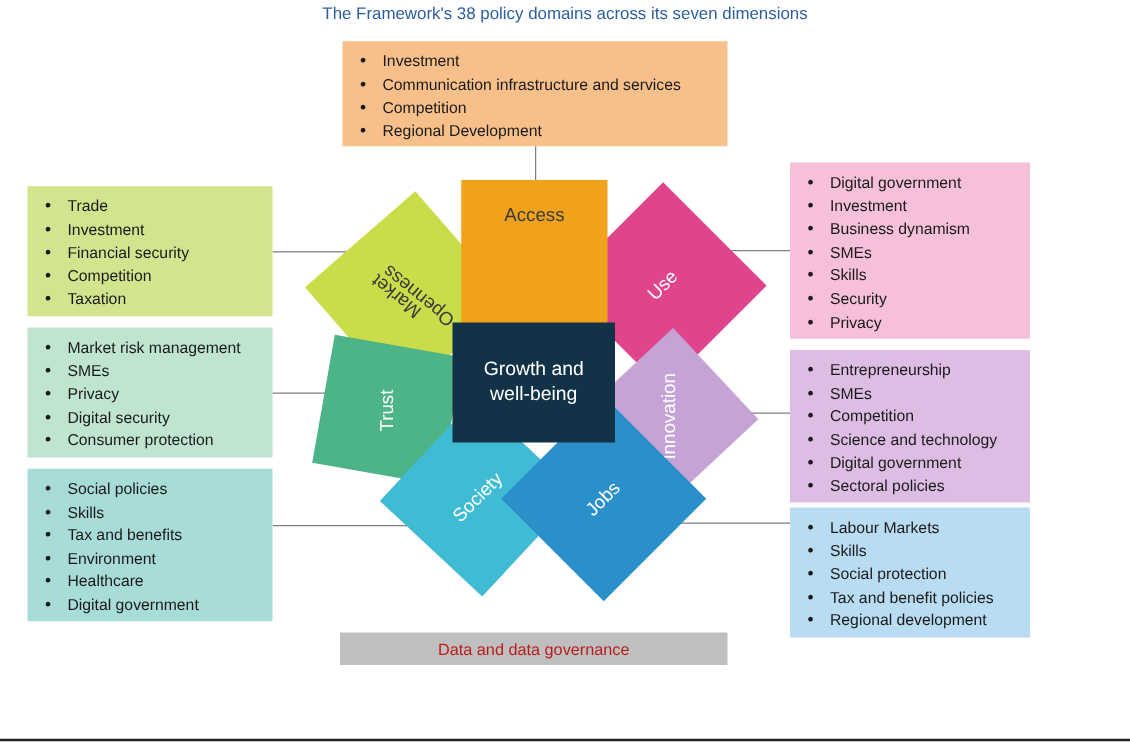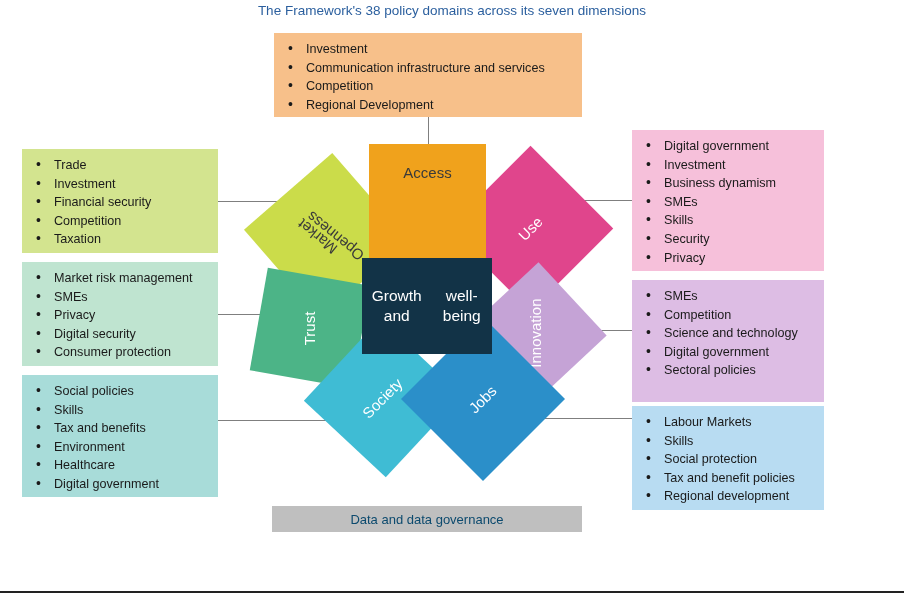--- a/index.html
+++ b/index.html
@@ -139,33 +139,33 @@
   }
   .pin-jobs span { transform: rotate(-90deg); color: #ffffff; }
 
   .pin-core {
     left: 362px; top: 258px; width: 130px; height: 96px;
     background: #123347;
     color: #ffffff;
     text-align: center;
     line-height: 20px;
     font-size: 15.5px;
-    flex-direction: row;
+    flex-direction: column;
   }
 
   
   .databar {
     position: absolute;
     left: 272px; top: 506px; width: 310px; height: 26px;
     background: #bfbfbf;
     display: flex;
     align-items: center;
     justify-content: center;
     font-size: 13px;
-    color: #0c4a6e;
+    color: #b91c1c;
   }
 
   
   .notes {
     position: absolute;
     left: 28px;
     top: 548px;
     font-size: 13.4px;
     line-height: 21px;
     color: #1a1a1a;
@@ -240,20 +240,21 @@
       <li>Business dynamism</li>
       <li>SMEs</li>
       <li>Skills</li>
       <li>Security</li>
       <li>Privacy</li>
     </ul>
   </div>
 
   <div class="box box-innov">
     <ul>
+      <li>Entrepreneurship</li>
       <li>SMEs</li>
       <li>Competition</li>
       <li>Science and technology</li>
       <li>Digital government</li>
       <li>Sectoral policies</li>
     </ul>
   </div>
 
   <div class="box box-jobs">
     <ul>

